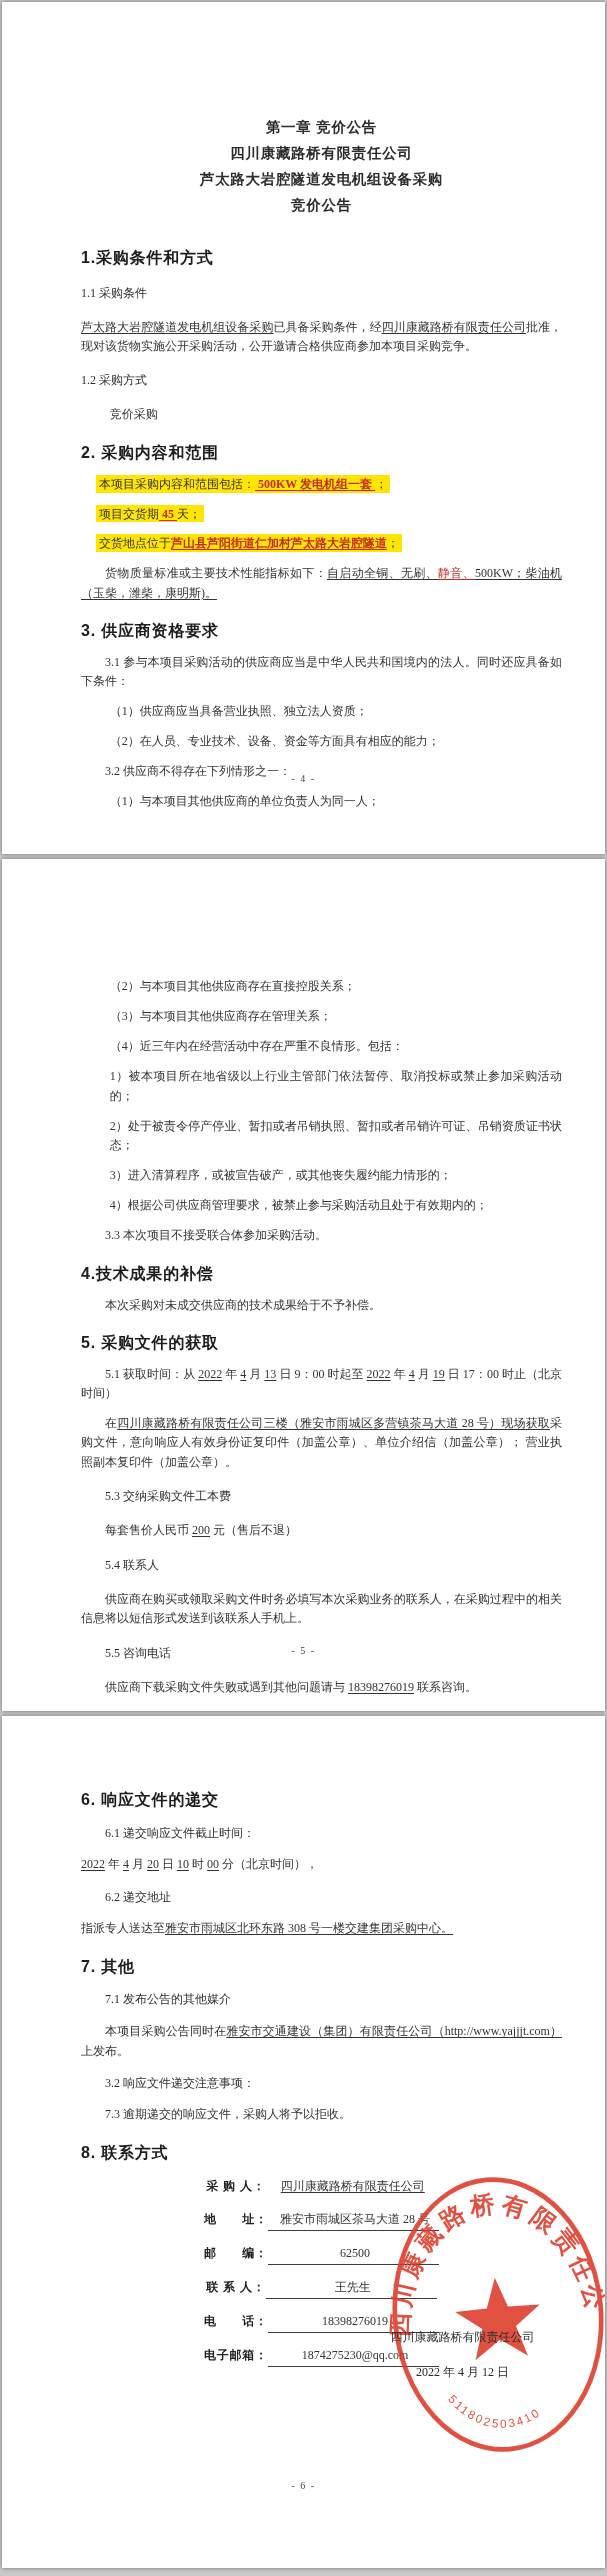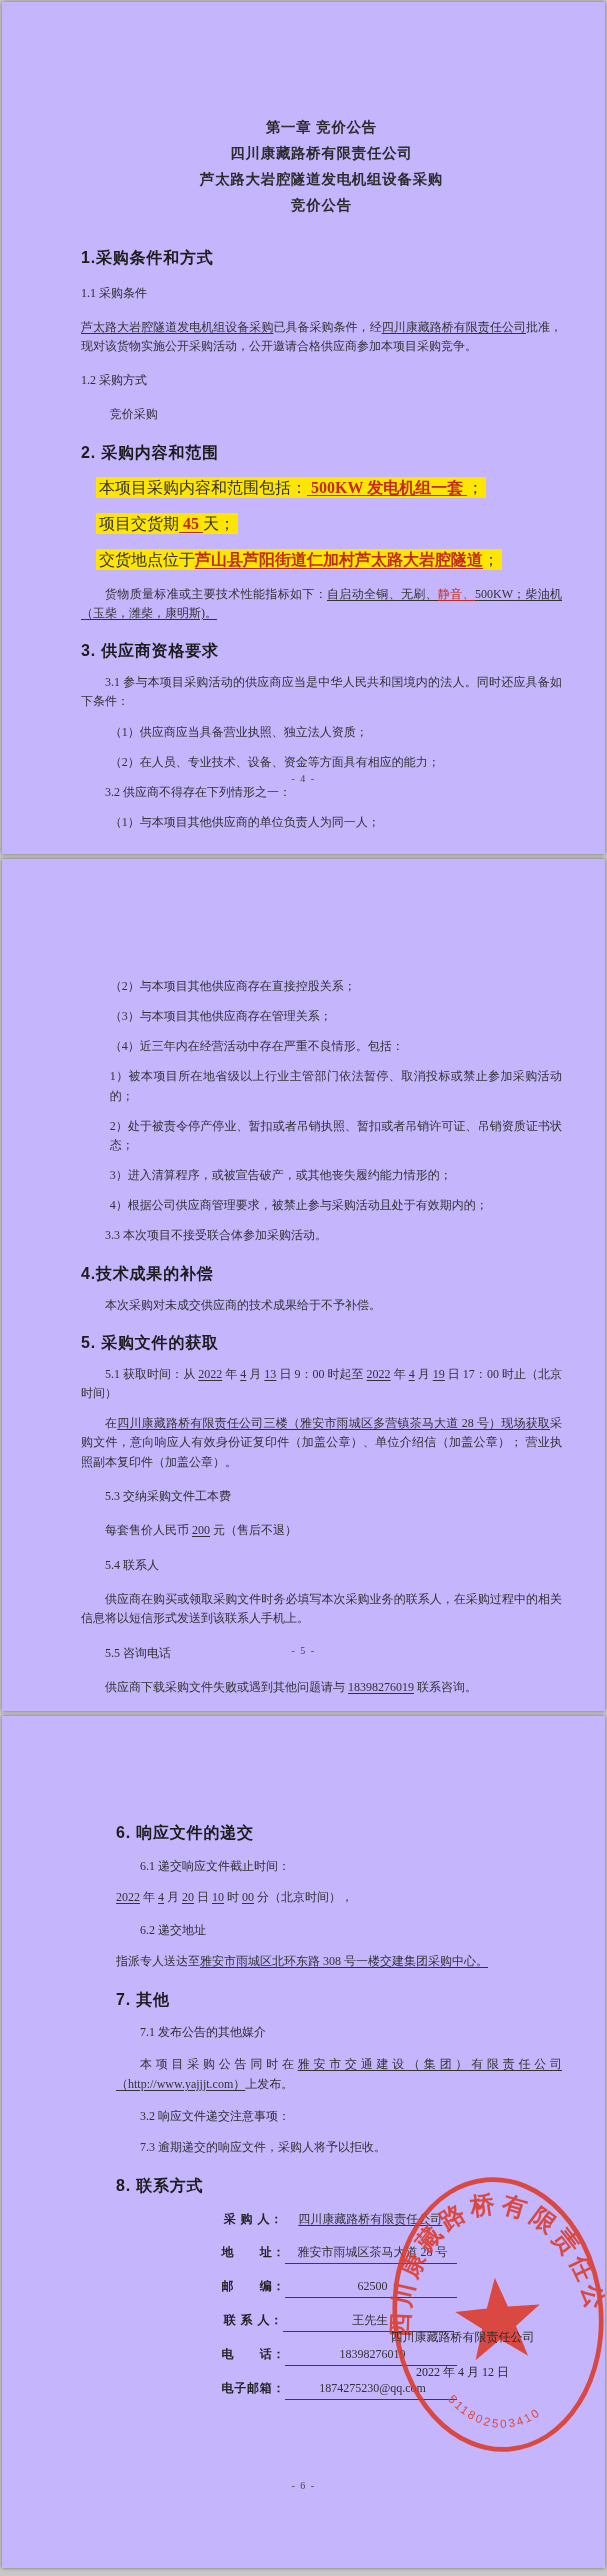--- a/index.html
+++ b/index.html
@@ -8,21 +8,21 @@
     background:#c9c7c8;
     font-family:"Liberation Serif","DejaVu Serif",serif;
     color:#333;
     -webkit-font-smoothing:antialiased;
   }
   .page{
     position:relative;
     width:603px;
     height:852px;
     margin:1.5px auto 5.3px auto;
-    background:#c4b5fd;
+    background:#ffffff;
     box-shadow:0 0 3.8px rgba(0,0,0,.45);
     overflow:hidden;
   }
   .content{
     padding:0 43px 0 79px;
   }
   
   .title-block{margin-top:112px;}
   .doc-title{
     text-align:center;
@@ -54,37 +54,37 @@
     line-height:1.62;
     margin:10.6px 0;
     text-align:justify;
     color:#333;
   }
   .ind{text-indent:2em;}
   .ind1{margin-left:2.4em;}
   .u{text-decoration:underline;text-underline-offset:2.3px;}
   .red{color:#c22a1d;}
   
-  .hl-line{margin:9px 0 9px 15px;font-size:16px;line-height:1.7;}
+  .hl-line{margin:9px 0 9px 15px;font-size:12px;line-height:1.7;}
   .hl{background:#ffe504;padding:2.3px 3px 1.5px 3px;}
   .hl .red{font-weight:bold;}
   
   .page-footer{
     position:absolute;
     left:0;right:0;
     text-align:center;
     font-size:10px;
     color:#444;
     letter-spacing:1.5px;
   }
   .pf1{bottom:70px;}
   .pf2{bottom:55px;}
   .pf3{bottom:77px;}
   
-  .p3 .content{padding-top:107px;margin-left:35px;}
+  .p3 .content{padding-top:74px;}
   .p3 .body{margin:13.7px 0;}
   .p3 .sub{margin:13.7px 0;}
   .field-line{
     font-size:12px;
     margin:13px 0;
     line-height:1.6;
     text-align:center;
   }
   .field-label{
     font-family:"Liberation Sans","DejaVu Sans",sans-serif;

